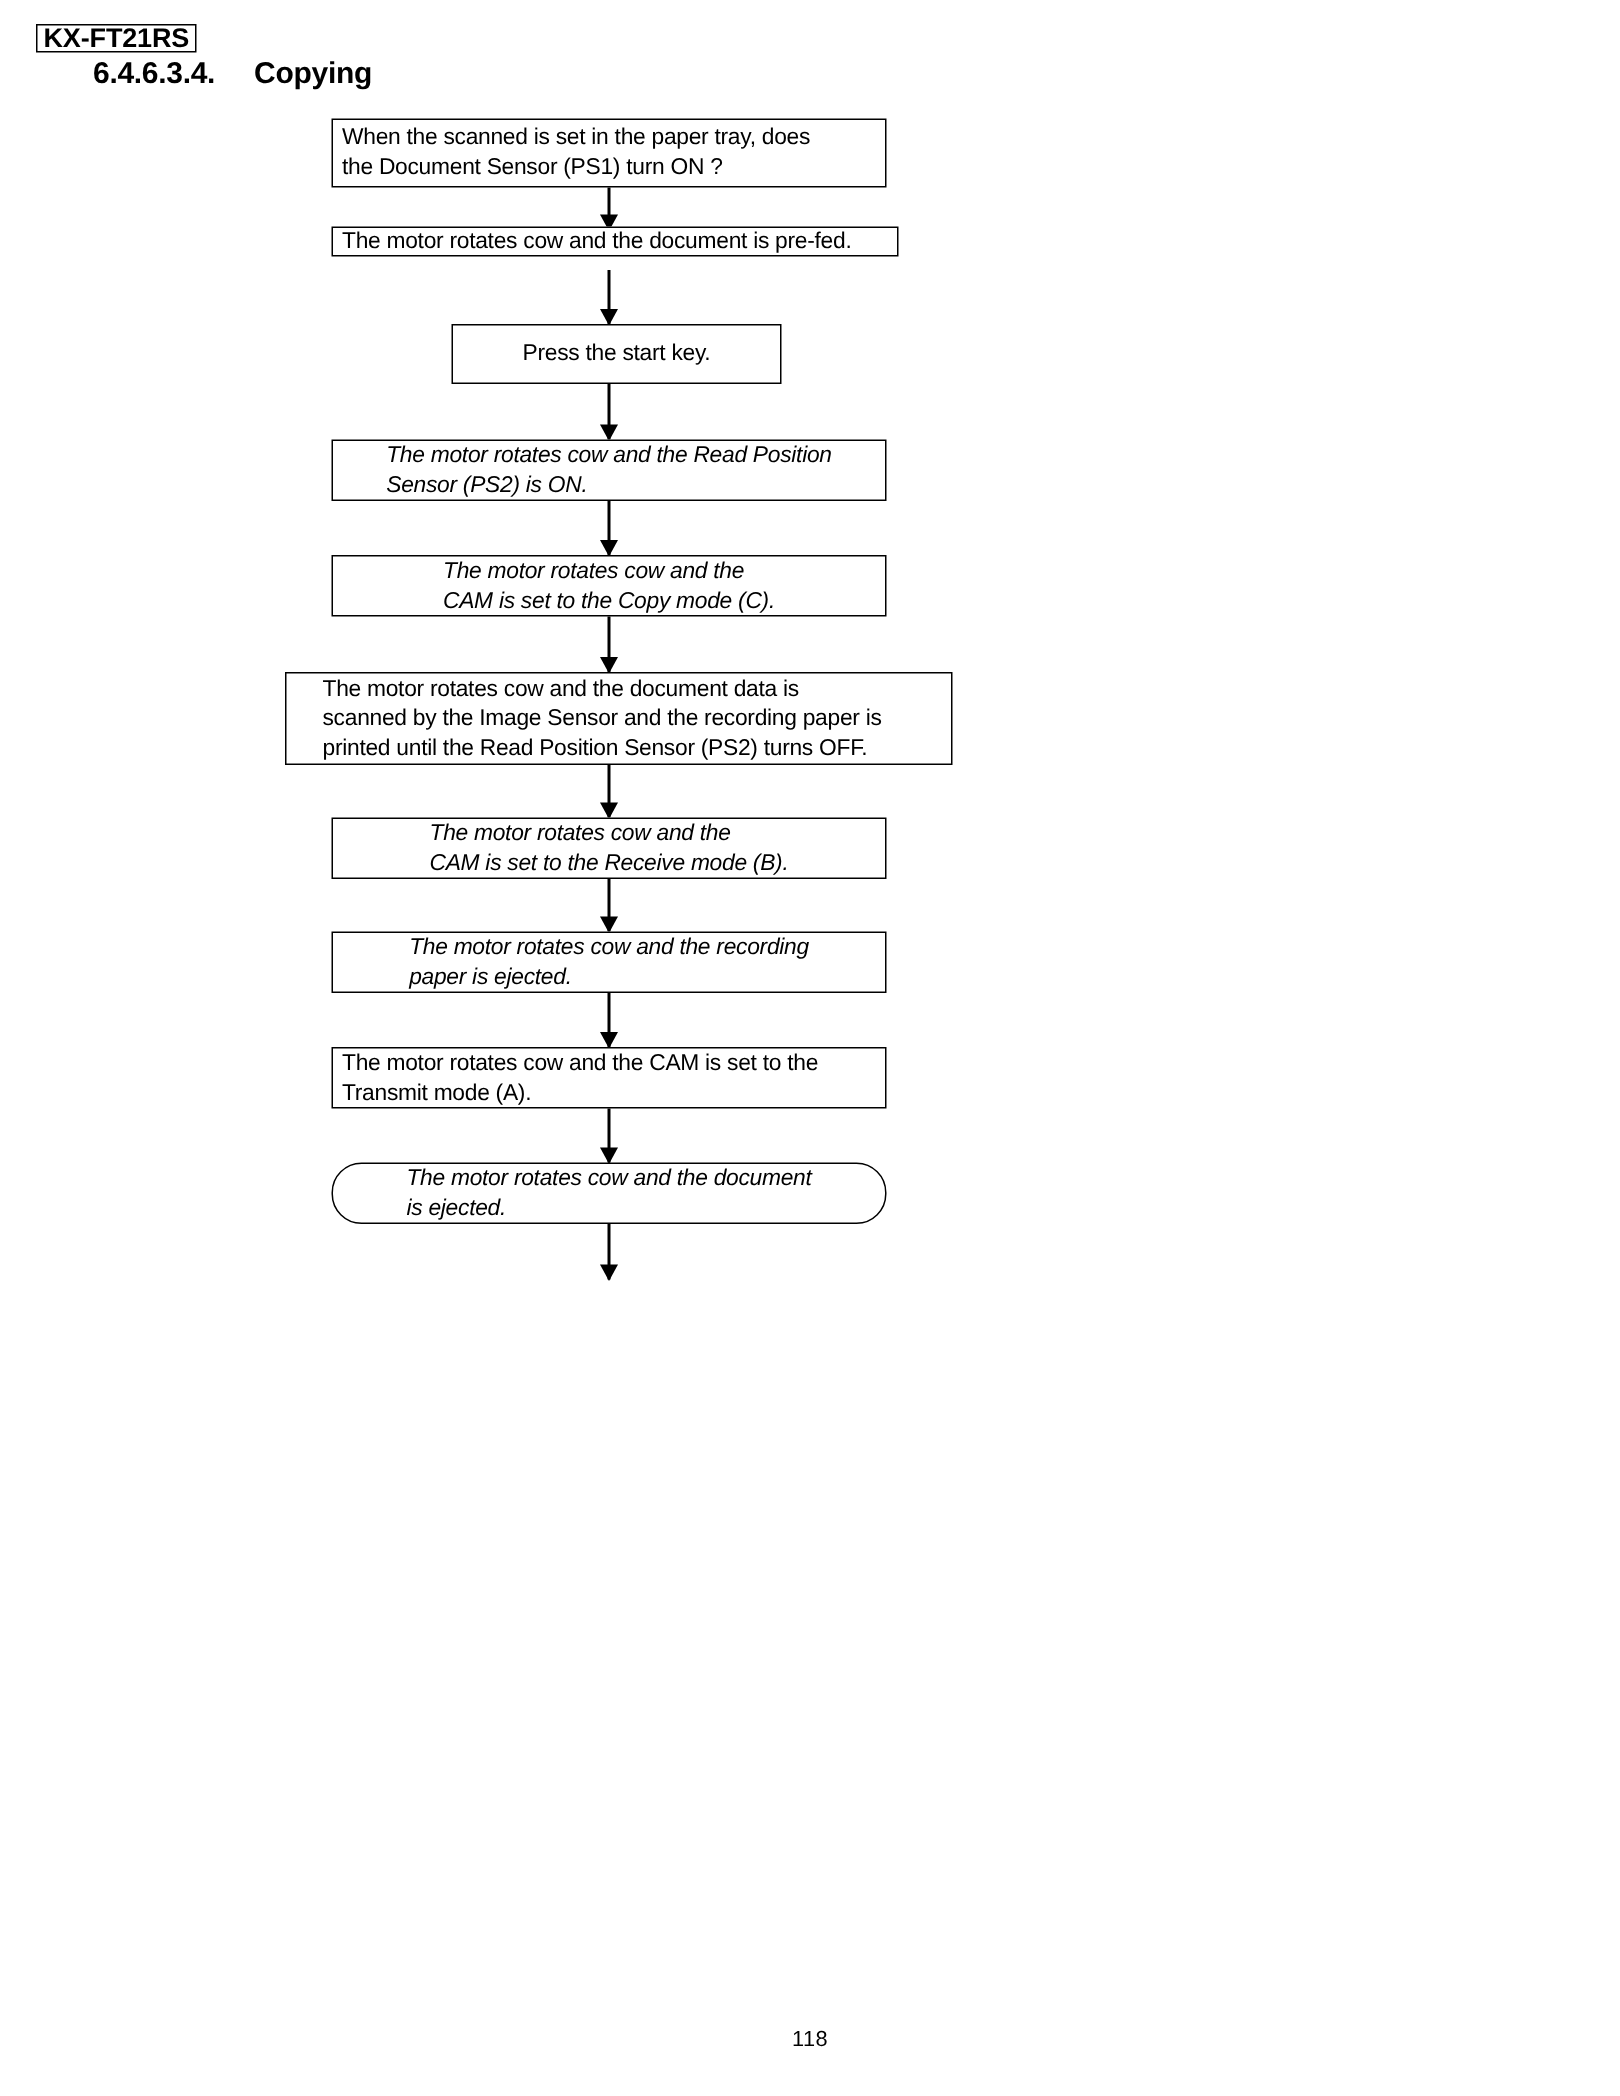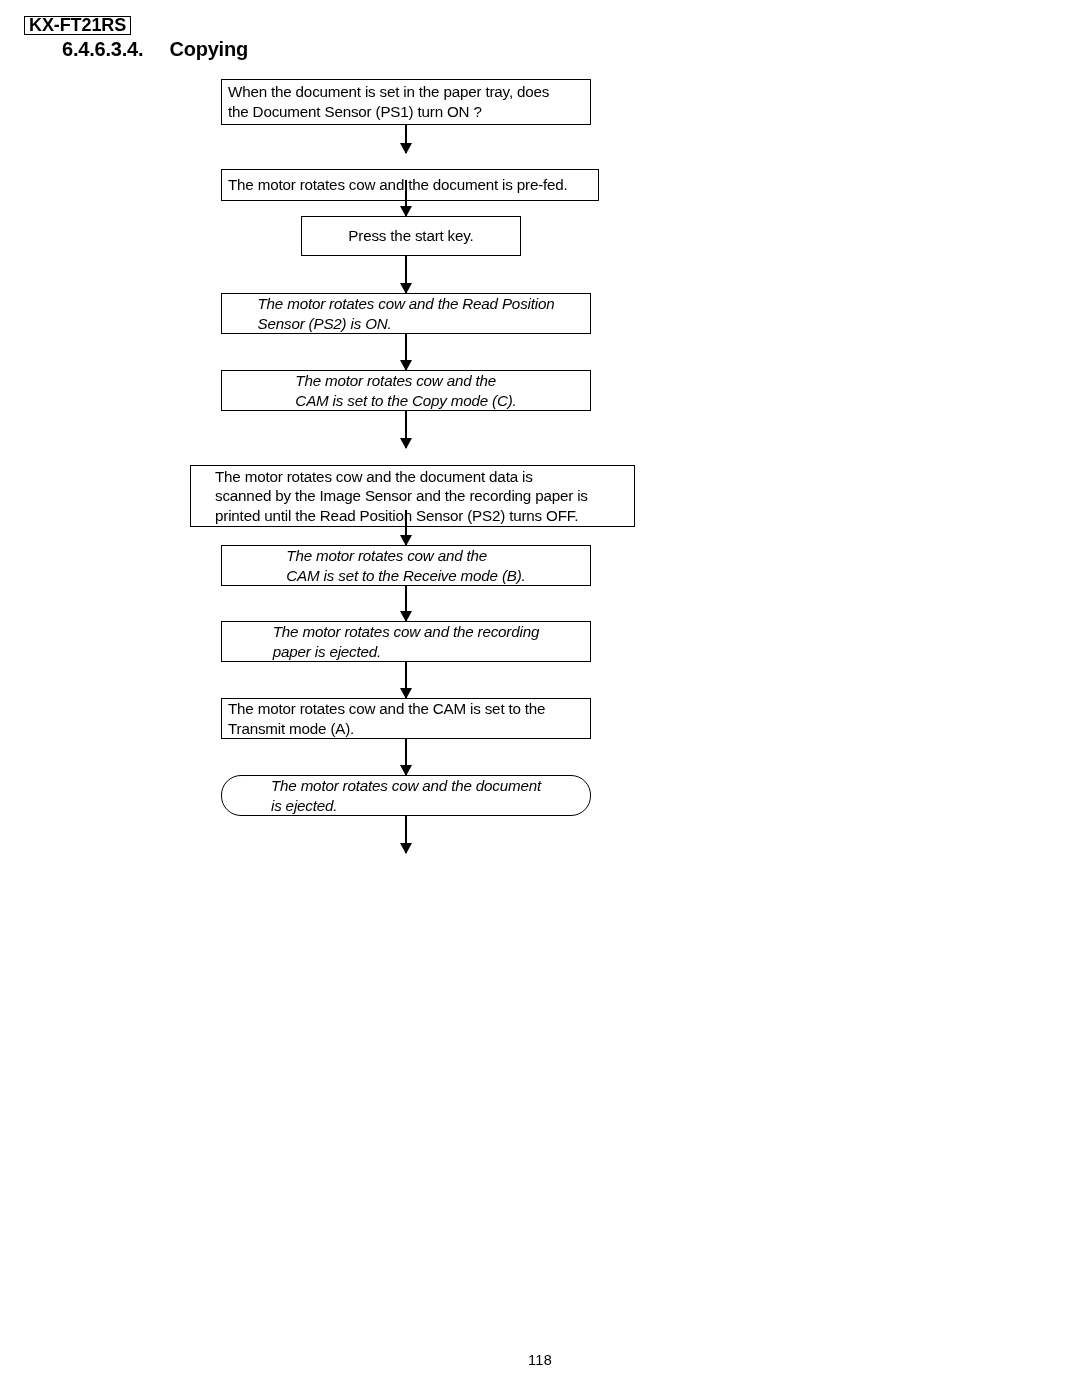--- a/index.html
+++ b/index.html
@@ -117,26 +117,26 @@
 
 <div class="model-tag">KX-FT21RS</div>
 
 <div class="section-heading">
   <span class="sec-num">6.4.6.3.4.</span><span class="sec-title">Copying</span>
 </div>
 
 <div class="flow">
 
   <div class="node left-block" style="left:221px; top:79px; width:370px; height:46px;">
-    <span class="txt">When the document is set in the paper tray, does
+    <span class="txt">When the scanned is set in the paper tray, does
 the Document Sensor (PS1) turn ON ?</span>
   </div>
   <div class="conn" style="left:405px; top:125px; height:28px;"></div>
 
-  <div class="node left-block" style="left:221px; top:169px; width:378px; height:32px;">
+  <div class="node left-block" style="left:221px; top:151px; width:378px; height:20px;">
     <span class="txt">The motor rotates cow and the document is pre-fed.</span>
   </div>
   <div class="conn" style="left:405px; top:180px; height:36px;"></div>
 
   <div class="node center-text" style="left:301px; top:216px; width:220px; height:40px;">
     <span class="txt">Press the start key.</span>
   </div>
   <div class="conn" style="left:405px; top:256px; height:37px;"></div>
 
   <div class="node center-block" style="left:221px; top:293px; width:370px; height:41px;">
@@ -144,21 +144,21 @@
 Sensor (PS2) is ON.</span>
   </div>
   <div class="conn" style="left:405px; top:334px; height:36px;"></div>
 
   <div class="node center-block" style="left:221px; top:370px; width:370px; height:41px;">
     <span class="txt">The motor rotates cow and the
 CAM is set to the Copy mode (C).</span>
   </div>
   <div class="conn" style="left:405px; top:411px; height:37px;"></div>
 
-  <div class="node left-block" style="left:190px; top:448px; width:445px; height:62px; padding-left:18px;margin-top:17px;">
+  <div class="node left-block" style="left:190px; top:448px; width:445px; height:62px; padding-left:18px;">
     <span class="txt">The motor rotates cow and the document data is
 scanned by the Image Sensor and the recording paper is
 printed until the Read Position Sensor (PS2) turns OFF.</span>
   </div>
   <div class="conn" style="left:405px; top:510px; height:35px;"></div>
 
   <div class="node center-block" style="left:221px; top:545px; width:370px; height:41px;">
     <span class="txt">The motor rotates cow and the
 CAM is set to the Receive mode (B).</span>
   </div>

